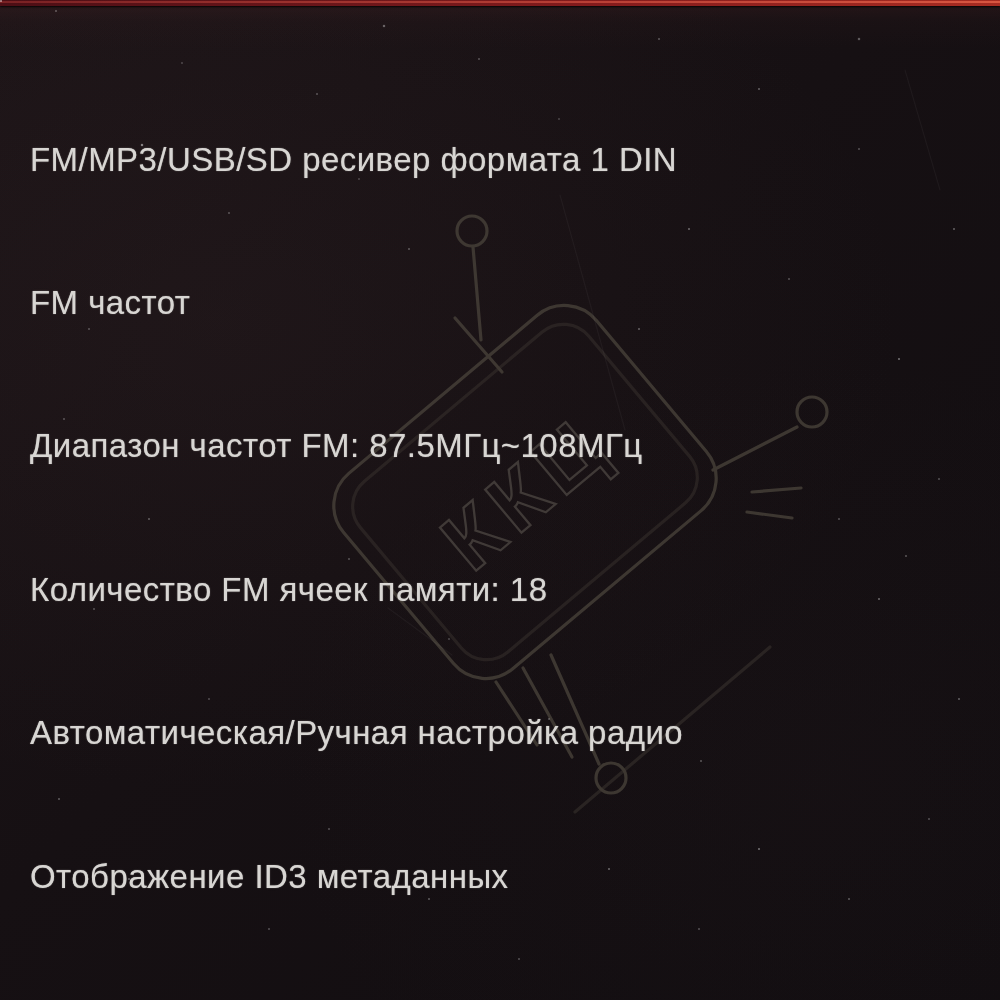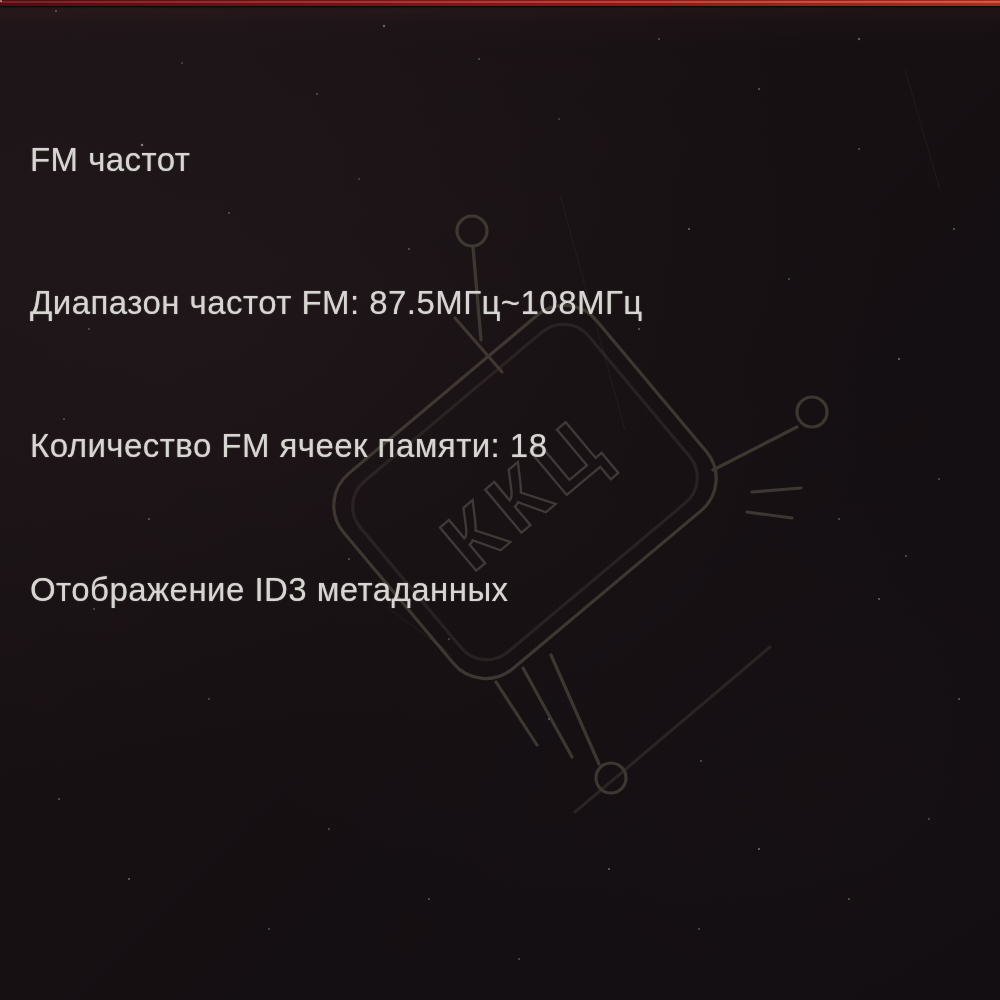--- a/index.html
+++ b/index.html
@@ -98,23 +98,25 @@
         <path d="M560,195 L625,430"></path>
         <path d="M388,608 L452,655"></path>
         <path d="M905,70 L940,190"></path>
       </g>
     </g>
   </svg>
 
   <div class="dust"></div>
 
   <div class="specs">
+    <div class="spec-line">FM/MP3/USB/SD ресивер формата 1 DIN</div>
     <div class="spec-line">FM частот</div>
     <div class="spec-line">Диапазон частот FM: 87.5МГц~108МГц</div>
     <div class="spec-line">Количество FM ячеек памяти: 18</div>
+    <div class="spec-line">Автоматическая/Ручная настройка радио</div>
     <div class="spec-line">Отображение ID3 метаданных</div>
     
     
     
     
     
     
     
     
     

